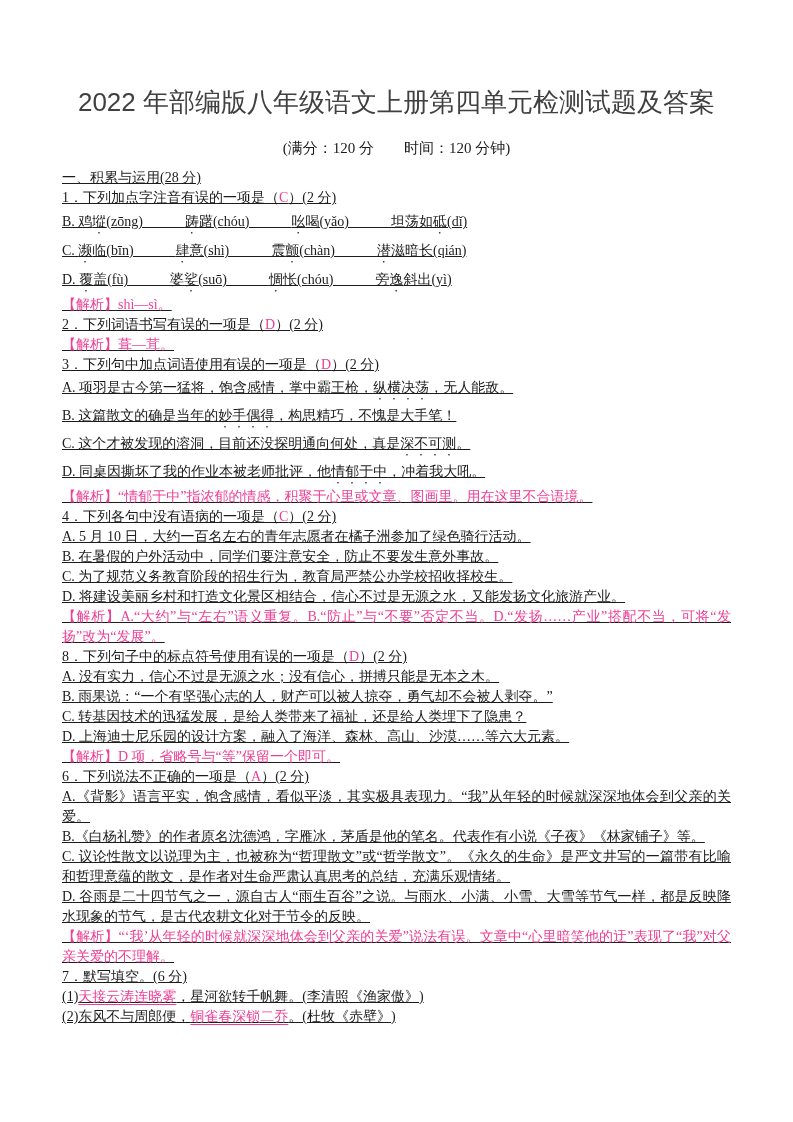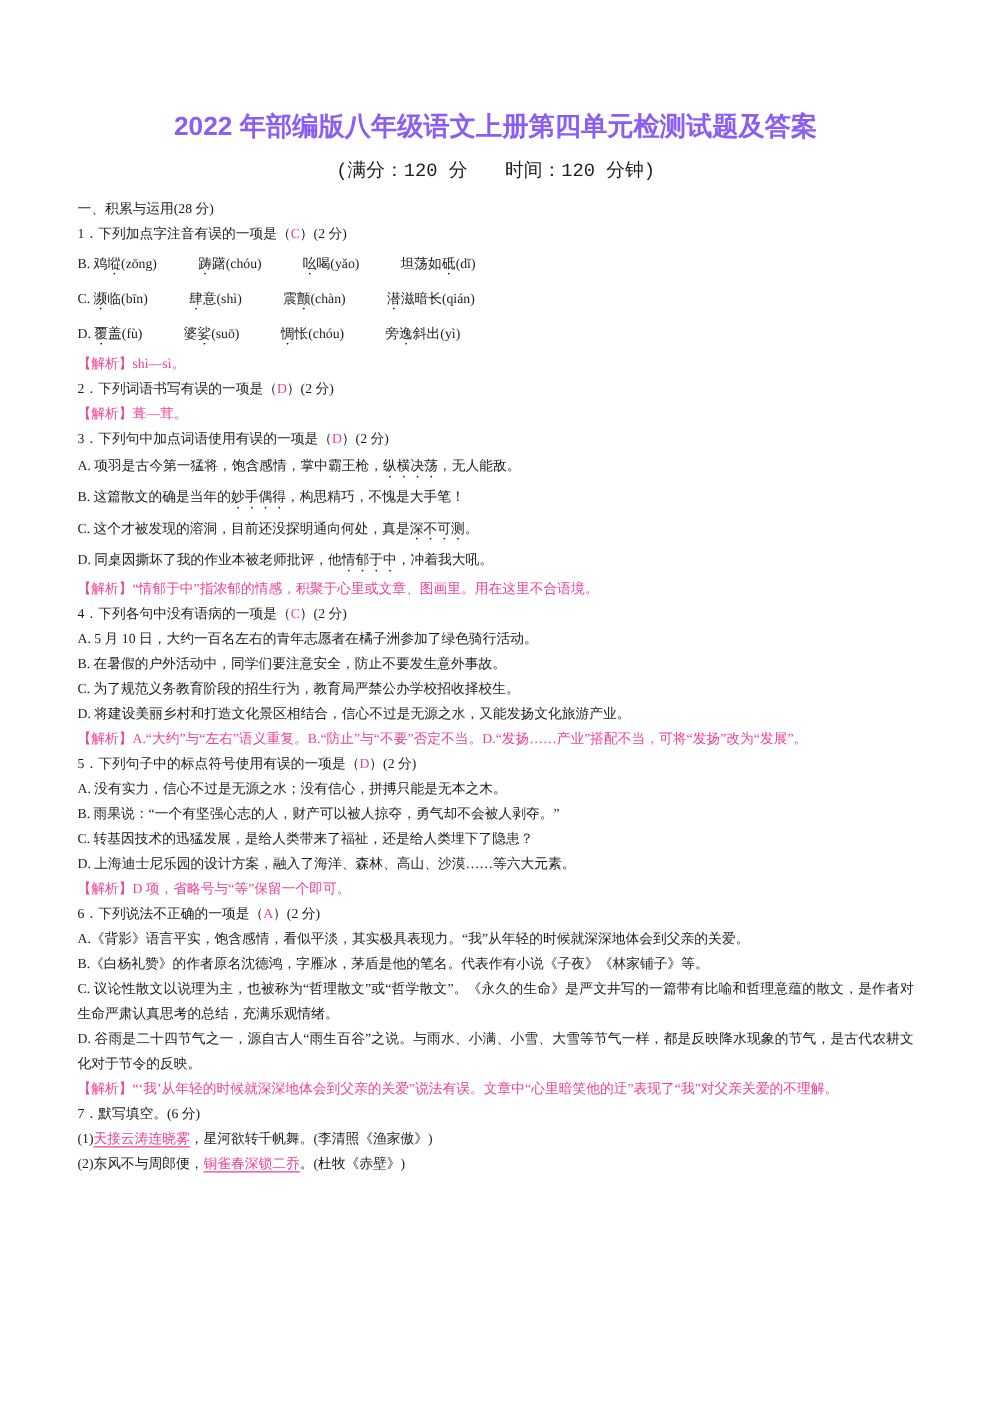--- a/index.html
+++ b/index.html
@@ -7,33 +7,32 @@
     margin:0; padding:0;
     width:793px; height:1122px;
     background:var(--paper);
     overflow:hidden;
   }
   body{ font-family:"Liberation Serif", serif; color:var(--ink); }
   .doc{ padding:88px 62px 0 62px; }
   h1.title{
     margin:0; padding:0;
     font-family:"Liberation Sans", sans-serif;
-    font-size:21px; line-height:28px; font-weight:bold;
-    text-align:center; color:#8b5cf6;
+    font-size:26px; line-height:28px; font-weight:normal;
+    text-align:center; color:#404040;
   }
   p.subtitle{
-    margin:11px 0 0 0;
+    margin:22px 0 0 0;
     font-size:15px; line-height:21px;
     text-align:center;
-    font-family:Liberation Mono, monospace;
   }
   #doc-body{ margin-top:9px; }
   #doc-body p.ln{
-    margin:0; font-size:11px; line-height:20px;
-    word-break:break-all; text-align:justify;
+    margin:0; font-size:14px; line-height:20px;
+    word-break:break-all; text-align:justify;text-decoration:underline;
   }
   #doc-body p.py{ line-height:28px; }  
   #doc-body p.dt{ line-height:25px; }  
   .hl{ color:var(--accent); }
   .u{
     color:var(--accent);
     text-decoration:underline;
     text-decoration-color:var(--accent);
     text-underline-offset:3px;
   }
@@ -64,21 +63,21 @@
       <p class="ln dt"><span>B. 这篇散文的确是当年的</span><span class="dot">妙手偶得</span><span>，构思精巧，不愧是大手笔！</span></p>
       <p class="ln dt"><span>C. 这个才被发现的溶洞，目前还没探明通向何处，真是</span><span class="dot">深不可测</span><span>。</span></p>
       <p class="ln dt"><span>D. 同桌因撕坏了我的作业本被老师批评，他</span><span class="dot">情郁于中</span><span>，冲着我大吼。</span></p>
       <p class="ln"><span class="hl">【解析】“情郁于中”指浓郁的情感，积聚于心里或文章、图画里。用在这里不合语境。</span></p>
       <p class="ln"><span>4．下列各句中没有语病的一项是（</span><span class="hl">C</span><span>）(2 分)</span></p>
       <p class="ln"><span>A. 5 月 10 日，大约一百名左右的青年志愿者在橘子洲参加了绿色骑行活动。</span></p>
       <p class="ln"><span>B. 在暑假的户外活动中，同学们要注意安全，防止不要发生意外事故。</span></p>
       <p class="ln"><span>C. 为了规范义务教育阶段的招生行为，教育局严禁公办学校招收择校生。</span></p>
       <p class="ln"><span>D. 将建设美丽乡村和打造文化景区相结合，信心不过是无源之水，又能发扬文化旅游产业。</span></p>
       <p class="ln"><span class="hl">【解析】A.“大约”与“左右”语义重复。B.“防止”与“不要”否定不当。D.“发扬……产业”搭配不当，可将“发扬”改为“发展”。</span></p>
-      <p class="ln"><span>5．下列句子中的标点符号使用有误的一项是（</span><span class="hl">D</span><span>）(2 分)</span></p>
+      <p class="ln"><span>8．下列句子中的标点符号使用有误的一项是（</span><span class="hl">D</span><span>）(2 分)</span></p>
       <p class="ln"><span>A. 没有实力，信心不过是无源之水；没有信心，拼搏只能是无本之木。</span></p>
       <p class="ln"><span>B. 雨果说：“一个有坚强心志的人，财产可以被人掠夺，勇气却不会被人剥夺。”</span></p>
       <p class="ln"><span>C. 转基因技术的迅猛发展，是给人类带来了福祉，还是给人类埋下了隐患？</span></p>
       <p class="ln"><span>D. 上海迪士尼乐园的设计方案，融入了海洋、森林、高山、沙漠……等六大元素。</span></p>
       <p class="ln"><span class="hl">【解析】D 项，省略号与“等”保留一个即可。</span></p>
       <p class="ln"><span>6．下列说法不正确的一项是（</span><span class="hl">A</span><span>）(2 分)</span></p>
       <p class="ln"><span>A.《背影》语言平实，饱含感情，看似平淡，其实极具表现力。“我”从年轻的时候就深深地体会到父亲的关爱。</span></p>
       <p class="ln"><span>B.《白杨礼赞》的作者原名沈德鸿，字雁冰，茅盾是他的笔名。代表作有小说《子夜》《林家铺子》等。</span></p>
       <p class="ln"><span>C. 议论性散文以说理为主，也被称为“哲理散文”或“哲学散文”。《永久的生命》是严文井写的一篇带有比喻和哲理意蕴的散文，是作者对生命严肃认真思考的总结，充满乐观情绪。</span></p>
       <p class="ln"><span>D. 谷雨是二十四节气之一，源自古人“雨生百谷”之说。与雨水、小满、小雪、大雪等节气一样，都是反映降水现象的节气，是古代农耕文化对于节令的反映。</span></p>

